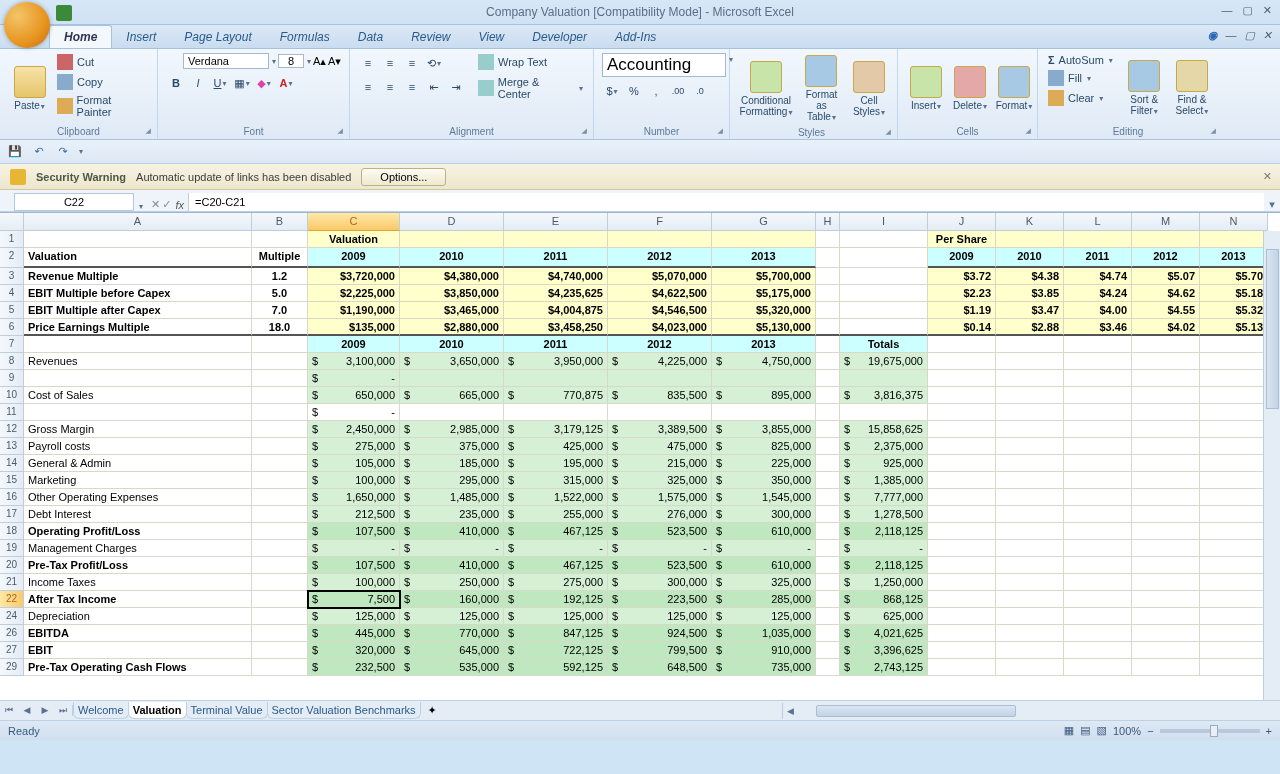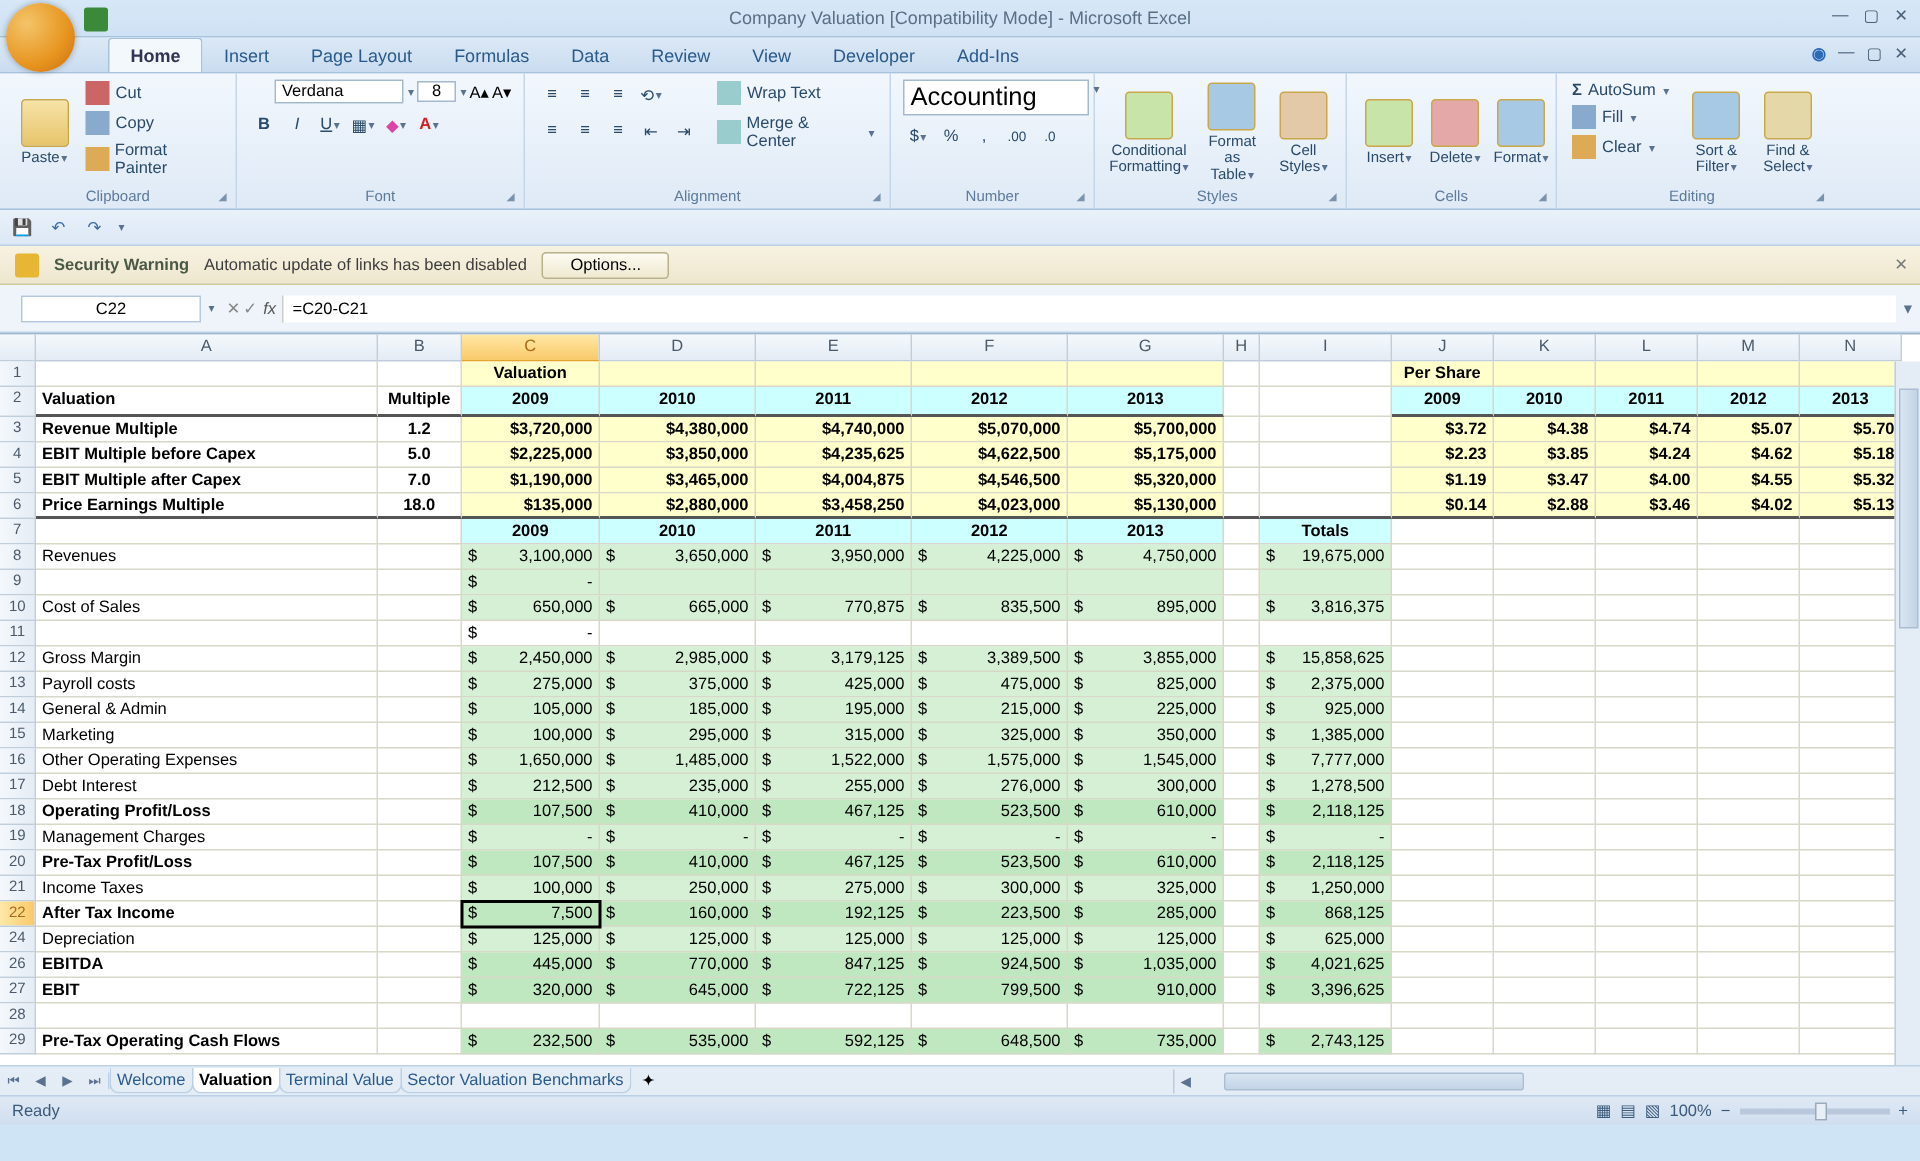--- a/index.html
+++ b/index.html
@@ -7,21 +7,21 @@
 
 
 .titlebar { height: 25px; background: linear-gradient(#d6e7f7,#cfe2f4); display:flex; align-items:center; justify-content:center; position:relative; border-bottom:1px solid #a7c2dd;}
 .titlebar .title { color:#5a6f84; font-size:12px; }
 .titlebar .winctrls { position:absolute; right:8px; top:4px; display:flex; gap:10px; color:#4a6178;}
 .office-btn { position:absolute; left:4px; top:2px; width:46px; height:46px; background:radial-gradient(circle at 30% 30%, #f4c46a, #e7951f 60%, #c96c0f); border-radius:50%; z-index:5; box-shadow:0 0 4px rgba(0,0,0,.3);}
 .qat { position:absolute; left:56px; top:5px; display:flex; gap:6px; align-items:center;}
 .qat .qicon { width:16px;height:16px; background:#9cb; border-radius:2px;}
 
 
-.tabbar { height:24px; background:linear-gradient(#dce9f6,#c9dcf0); display:flex; align-items:flex-end; padding-left:72px; border-bottom:1px solid #a7c2dd; position:relative;}
+.tabbar { height:24px; background:linear-gradient(#dce9f6,#c9dcf0); display:flex; align-items:flex-end; padding-left:49px; border-bottom:1px solid #a7c2dd; position:relative;font-style:italic;}
 .tabbar .tab { padding:4px 14px; color:#2a5a8a; font-size:12px; cursor:default;}
 .tabbar .tab.active { background:#f3f8fd; border:1px solid #a7c2dd; border-bottom:none; border-radius:3px 3px 0 0; color:#335; font-weight:bold;}
 .tabbar .help { position:absolute; right:8px; top:4px; display:flex; gap:8px; color:#4a6178;}
 
 
 .ribbon { height:91px; background:linear-gradient(#f2f7fd,#dfeaf6); border-bottom:1px solid #a7c2dd; display:flex; position:relative;}
 .group { border-right:1px solid #c3d6ea; padding:4px 8px 2px; display:flex; flex-direction:column; justify-content:space-between;}
 .group .glabel { text-align:center; font-size:10px; color:#5d7a9a; padding-top:2px; position:relative;}
 .group .glabel::after { content:'◢'; font-size:7px; position:absolute; right:-2px; bottom:2px; color:#7a92ab;}
 .group-body { display:flex; gap:4px; flex:1;}
@@ -42,21 +42,21 @@
 .qat2 .qb { width:18px; height:18px; display:flex; align-items:center; justify-content:center; color:#3a6aa0;}
 
 
 .secbar { height:26px; background:linear-gradient(#f7f2e1,#eee7cf); border-bottom:1px solid #d3c99a; display:flex; align-items:center; gap:10px; padding:0 10px; color:#3c3c3c; font-size:11px; position:relative;}
 .secbar .shield { width:16px;height:16px; background:#e7b733; border-radius:2px;}
 .secbar .sw { font-weight:bold; color:#4a5846;}
 .secbar button { border:1px solid #b9b18c; background:linear-gradient(#fdfbf2,#efe9d0); padding:2px 18px; border-radius:3px; font-size:11px;}
 .secbar .closex { position:absolute; right:8px; color:#7a7a7a;}
 
 
-.fbar { height:32px; background:#eef4fa; border-bottom:1px solid #bcd1e6; display:flex; align-items:center;}
+.fbar { height:22px; background:#eef4fa; border-bottom:1px solid #bcd1e6; display:flex; align-items:flex-end;}
 .namebox { width:120px; border:1px solid #b3c8de; background:#fff; margin-left:14px; font-size:11px; padding:2px 8px; text-align:center;}
 .fbar .fxbtns { display:flex; gap:2px; margin:0 4px; color:#888;}
 .fbar .fx { font-style:italic; font-size:11px; color:#555; margin-right:4px;}
 .formula-input { flex:1; border:none; background:#fff; border-left:1px solid #ccc; padding:2px 6px; font-size:11px; height:18px;}
 .fbar .expand { width:16px; text-align:center; color:#5a7290;}
 
 
 .gridwrap { position:relative; height:488px; overflow:hidden; background:#fff; border-top:1px solid #9db5cd;}
 .colhdrs { display:flex; height:18px;}
 .rowhdr-spacer { width:24px; background:linear-gradient(#f4f8fc,#e4ecf5); border-right:1px solid #c0cddb; border-bottom:1px solid #c0cddb;}
@@ -1069,37 +1069,20 @@
           <span class="ds">$</span>
           <span class="vn">3,396,625</span>
         </div>
         <div class="cell cJ"></div>
         <div class="cell cK"></div>
         <div class="cell cL"></div>
         <div class="cell cM"></div>
         <div class="cell cN"></div>
       </div>
       <div class="row">
-        <div class="rowhdr">28</div>
-        <div class="cell cA "></div>
-        <div class="cell cB"></div>
-        <div class="cell money cC "></div>
-        <div class="cell money cD "></div>
-        <div class="cell money cE "></div>
-        <div class="cell money cF "></div>
-        <div class="cell money cG "></div>
-        <div class="cell cH"></div>
-        <div class="cell money cI "></div>
-        <div class="cell cJ"></div>
-        <div class="cell cK"></div>
-        <div class="cell cL"></div>
-        <div class="cell cM"></div>
-        <div class="cell cN"></div>
-      </div>
-      <div class="row">
         <div class="rowhdr">29</div>
         <div class="cell cA bold">Pre-Tax Operating Cash Flows</div>
         <div class="cell cB"></div>
         <div class="cell money cC rowgreen2">
           <span class="ds">$</span>
           <span class="vn">232,500</span>
         </div>
         <div class="cell money cD rowgreen2">
           <span class="ds">$</span>
           <span class="vn">535,000</span>

